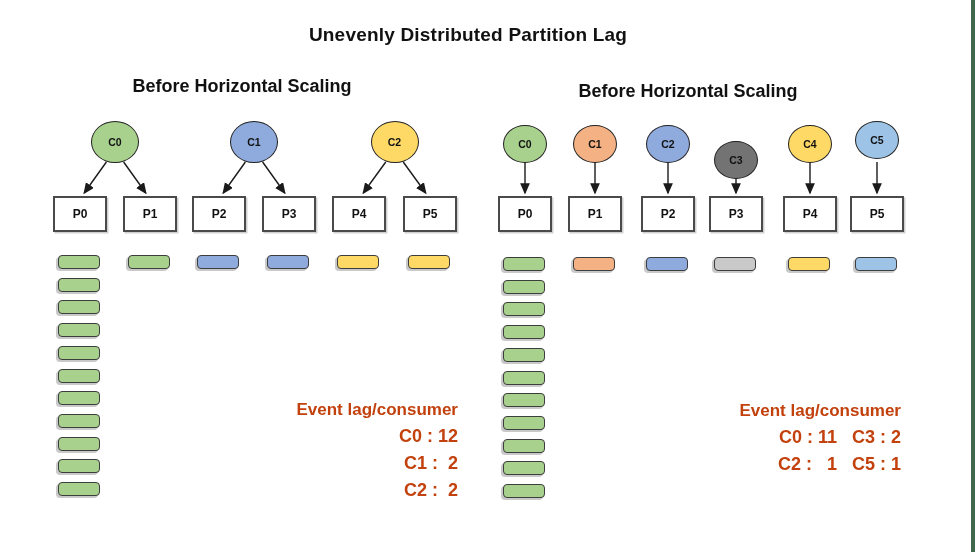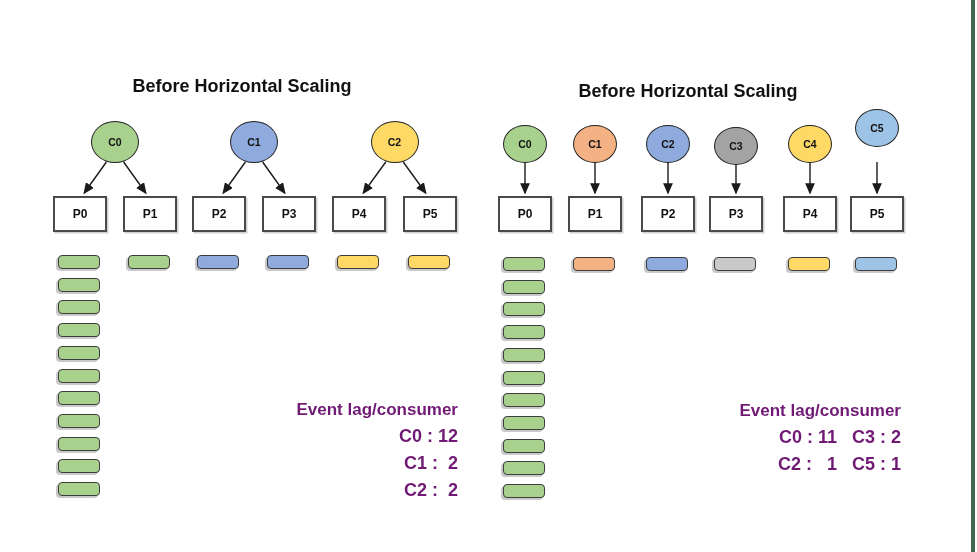--- a/index.html
+++ b/index.html
@@ -24,30 +24,31 @@
   .pbox{
     position:absolute;background:#fff;border:2px solid #4a4a4a;
     box-sizing:border-box;display:flex;align-items:center;justify-content:center;
     box-shadow:1.5px 1.5px 0 rgba(0,0,0,.18);
   }
   .pbox span{font-size:12px;font-weight:600;color:#111;}
   .bar{
     position:absolute;border:1.5px solid #3d3d3d;border-radius:4px;
     box-sizing:border-box;box-shadow:-2px 2px 0 #c9c9c9;
   }
-  .summary{position:absolute;text-align:right;color:#701a75;margin-left:35px;}
+  .summary{position:absolute;text-align:right;color:#c2410c;margin-left:35px;}
   .summary-heading{font-size:17px;font-weight:700;line-height:27px;white-space:pre;}
   .summary-row{font-size:18px;font-weight:700;line-height:27px;white-space:pre;}
   #arrow-layer{position:absolute;left:0;top:0;pointer-events:none;}
   .edge-strip{position:absolute;top:0;left:971px;width:4px;height:552px;}
 </style>
 </head>
 <body>
 
 <div class="stage" id="diagram-root">
+  <div class="title" style="left:468px;top:24px;">Unevenly Distributed Partition Lag</div>
 
   <svg id="arrow-layer" width="977" height="552">
     <defs>
       <marker id="ah" markerWidth="9" markerHeight="8" refX="7" refY="3.5" orient="auto">
         <path d="M0,0 L8,3.5 L0,7 z" fill="#1a1a1a"></path>
       </marker>
     </defs>
   <line x1="106.376" y1="162" x2="84.2" y2="193" stroke="#1a1a1a" stroke-width="1.4" marker-end="url(#ah)"></line>
       <line x1="123.62400000000001" y1="162" x2="145.8" y2="193" stroke="#1a1a1a" stroke-width="1.4" marker-end="url(#ah)"></line>
       <line x1="245.376" y1="162" x2="223.2" y2="193" stroke="#1a1a1a" stroke-width="1.4" marker-end="url(#ah)"></line>
@@ -150,27 +151,27 @@
     <div class="bar" style="left: 855px; top: 257px; width: 42px; height: 14px; background: rgb(157, 195, 230);"></div>
     <div class="consumer" style="left: 503px; top: 125px; width: 44px; height: 38px; background: rgb(169, 209, 142);">
       <span>C0</span>
     </div>
     <div class="consumer" style="left: 573px; top: 125px; width: 44px; height: 38px; background: rgb(244, 177, 131);">
       <span>C1</span>
     </div>
     <div class="consumer" style="left: 646px; top: 125px; width: 44px; height: 38px; background: rgb(143, 170, 220);">
       <span>C2</span>
     </div>
-    <div class="consumer" style="left: 714px; top: 127px; width: 44px; height: 38px; background: #a3a3a3;">
+    <div class="consumer" style="left: 714px; top: 141px; width: 44px; height: 38px; background: #737373;">
       <span>C3</span>
     </div>
     <div class="consumer" style="left: 788px; top: 125px; width: 44px; height: 38px; background: rgb(255, 217, 102);">
       <span>C4</span>
     </div>
-    <div class="consumer" style="left: 855px; top: 109px; width: 44px; height: 38px; background: rgb(157, 195, 230); justify-content: center;">
+    <div class="consumer" style="left: 855px; top: 121px; width: 44px; height: 38px; background: rgb(157, 195, 230); justify-content: center;">
       <span>C5</span>
     </div>
     <div class="summary" style="right: 76px; top: 397px;">
       <div class="summary-heading">Event lag/consumer</div>
       <div class="summary-row">C0 : 11   C3 : 2</div>
       <div class="summary-row">C2 :   1   C5 : 1</div>
     </div>
   </div>
 
 </body></html>

